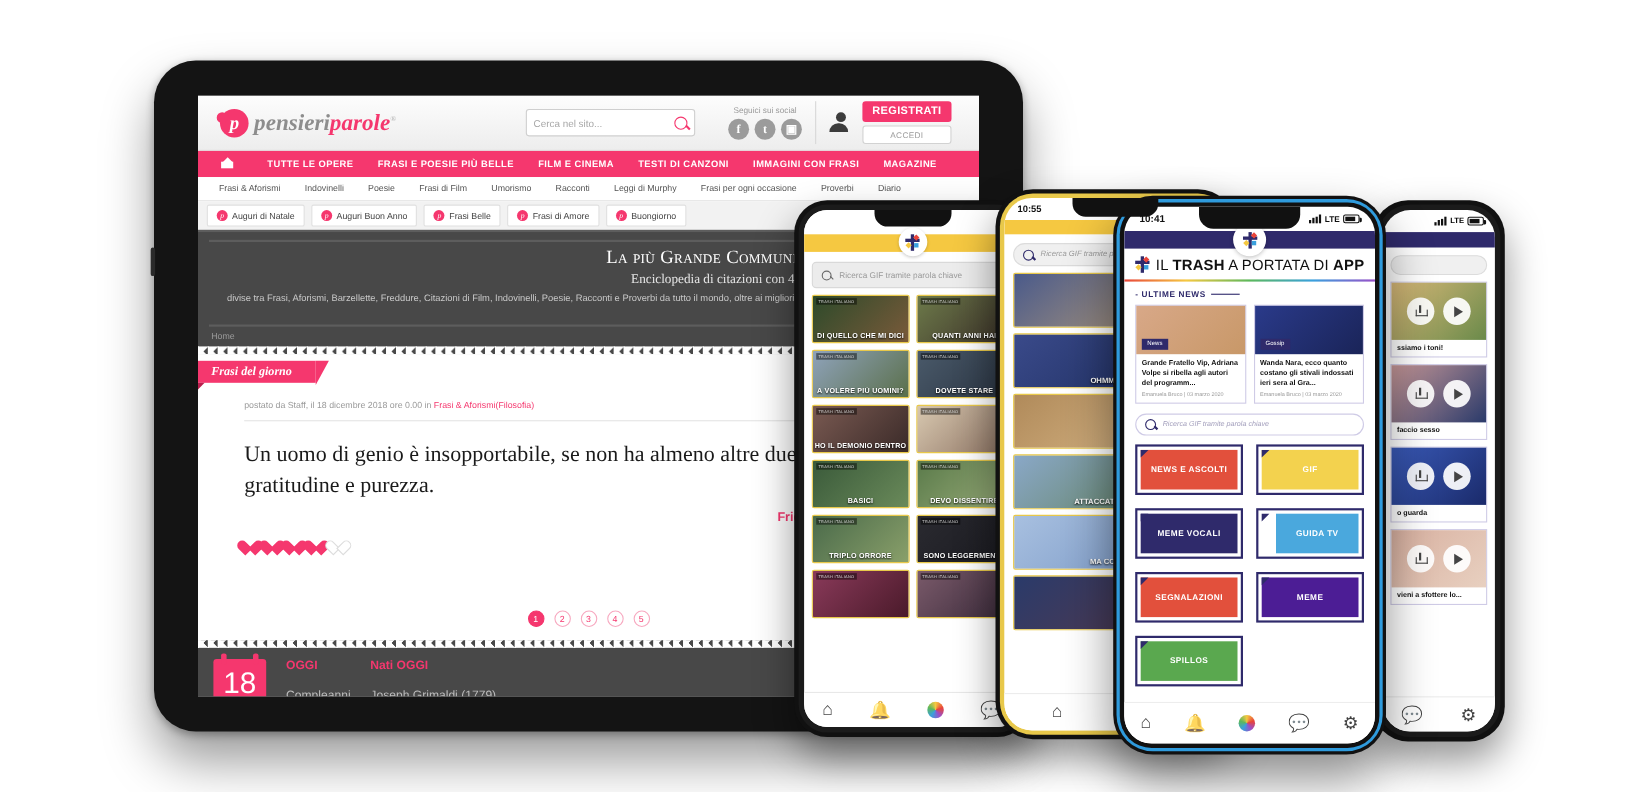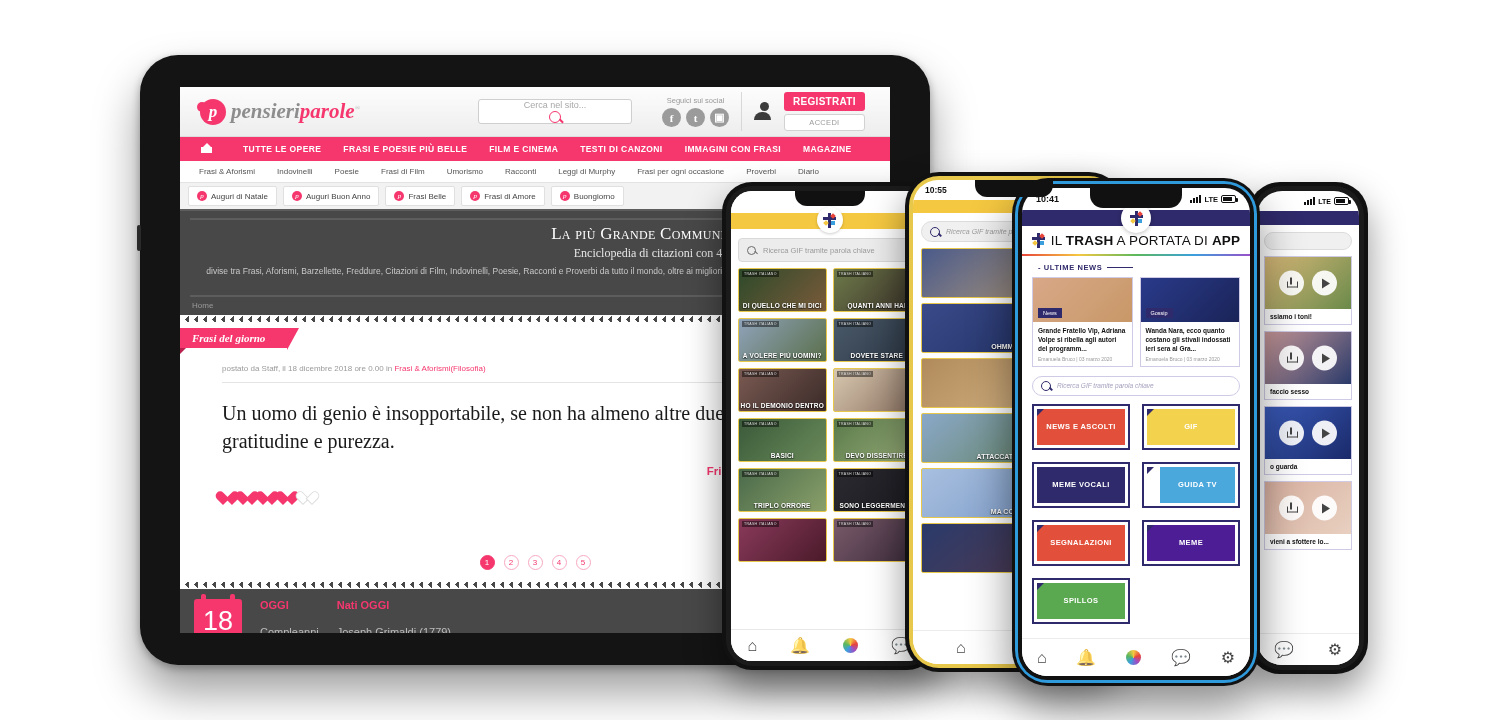--- a/index.html
+++ b/index.html
@@ -38,21 +38,21 @@
                font-family:"Liberation Serif", serif;}
   .logo-mark:after{content:""; position:absolute; left:-3px; top:3px; width:10px;height:10px;
                    background:#f5376e; border-radius:50% 0 50% 50%; transform:rotate(45deg);}
   .logo-txt { font-size:21px; font-style:italic; font-family:"Liberation Serif", serif;}
   .logo-txt .a { color:#8d8d8d; font-weight:bold;}
   .logo-txt .b { color:#f5376e; font-weight:bold;}
   .logo-txt sup{font-size:7px; color:#b5b5b5; vertical-align:super;}
 
   .searchbox { margin-left:118px; width:154px; height:25px; background:#fff;
                border:1px solid #cfcfcf; border-radius:3px; display:flex;
-               align-items:center; padding:0 16px;flex-direction:column; }
+               align-items:center; padding:0 6px; }
   .searchbox span.ph { font-size:9px; color:#a8a8a8; flex:1;}
   .mag { width:12px;height:12px;border:1.6px solid #f5376e;border-radius:50%;position:relative;}
   .mag:after{content:"";position:absolute;width:5px;height:1.6px;background:#f5376e;
              right:-4px;bottom:0px;transform:rotate(45deg);}
 
   .social-wrap{ margin-left:30px; text-align:center;}
   .social-lbl{ font-size:7.5px; color:#9a9a9a; margin-bottom:3px;}
   .social-row{ display:flex; gap:5px;}
   .soc { width:19px;height:19px;border-radius:50%;background:#9b9b9b; color:#fff;
          font-size:11px; display:flex;align-items:center;justify-content:center;
@@ -240,21 +240,21 @@
   .batt i{ position:absolute; left:1px;top:1px;bottom:1px;width:9px;background:#111;}
   .p3-band{ height:16px; background:#2f2a6b; position:relative;}
   .p3-logo{ position:absolute;left:50%;top:-7px;transform:translateX(-50%);
      width:30px;height:30px;border-radius:50%;background:#fff;
      box-shadow:0 1px 4px rgba(0,0,0,.25); display:flex;align-items:center;justify-content:center;}
   .p3-title{ height:30px; display:flex; align-items:center; justify-content:center; gap:6px;
      border-bottom:2px solid; border-image: linear-gradient(90deg,#e8443a,#f5c841,#5cb85c,#3aa0dd,#9b4fc8) 1;}
   .p3-title .t{ font-size:13.5px; color:#111; letter-spacing:.2px;}
   .p3-title .t b{ font-weight:bold;}
   .p3-sec{ font-size:7.5px; font-weight:bold; color:#2f2a6b; letter-spacing:.6px;
-     padding:7px 10px 5px; display:flex; align-items:center; gap:5px;margin-left:6px;}
+     padding:7px 10px 5px; display:flex; align-items:center; gap:5px;}
   .p3-sec .ln{ height:1.5px; width:26px; background:#2f2a6b;}
   .news-row{ display:grid; grid-template-columns:1fr 1fr; gap:7px; padding:0 10px;}
   .news-card{ border:1px solid #cfcbe6; background:#fff;}
   .news-img{ height:44px; position:relative; overflow:hidden;}
   .news-badge{ position:absolute; left:5px; bottom:4px; background:#2f2a6b; color:#fff;
      font-size:5.5px; padding:2px 5px;}
   .news-tt{ font-size:6.5px; font-weight:bold; color:#111; line-height:1.42; padding:4px 5px 2px;}
   .news-dt{ font-size:5px; color:#9a9a9a; padding:0 5px 4px;}
   .p3-search{ margin:9px 10px 8px; height:20px; background:#fff; border:1px solid #cfcbe6;
      border-radius:10px; display:flex; align-items:center; gap:6px; padding:0 8px;}

